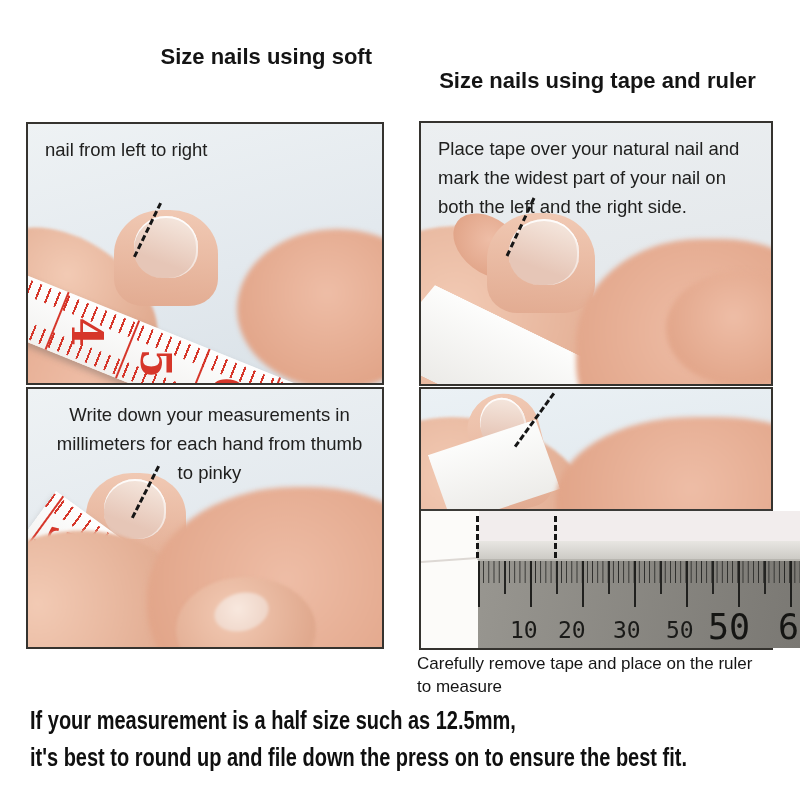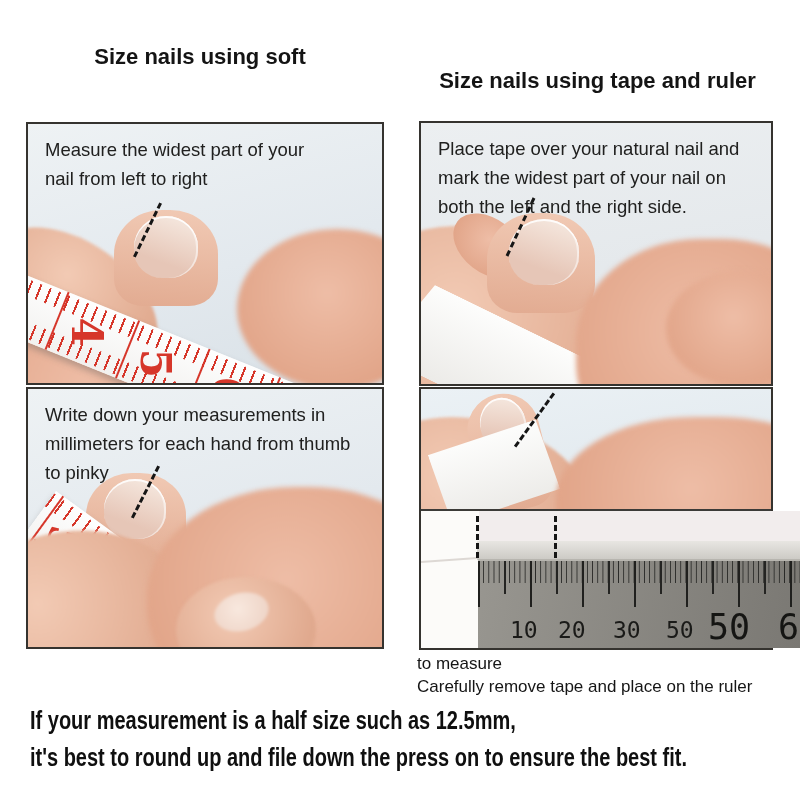--- a/index.html
+++ b/index.html
@@ -32,30 +32,29 @@
   .caption{position:absolute;font-size:17px;line-height:23px;color:#151515;}
   .caption div{white-space:nowrap;}
   .footer{position:absolute;font-weight:bold;font-size:25px;color:#0f0f0f;}
   .footer div{white-space:nowrap;transform:scaleX(.8);transform-origin:left center;line-height:37px;}
 </style>
 </head>
 <body>
 
 <div class="page">
 
-  <div class="hdr" style="left:28px;top:36px;width:344px;">
+  <div class="hdr" style="left:28px;top:36px;width:344px;text-align:right;">
     <div>Size nails using soft</div>
   </div>
   <div class="hdr" style="left:405px;top:60px;width:385px;white-space:nowrap;">
     <div>Size nails using tape and ruler</div>
   </div>
 
   <div class="panel" style="left:26px;top:122px;width:358px;height:263px;overflow:hidden;">
     <div class="step-text">
-      <div>Measure the widest part of your</div>
       <div>nail from left to right</div>
     </div>
     <div class="blob skin1 blur1" style="left:-50px;top:118px;width:190px;height:115px;transform:rotate(35deg);"></div>
     <div class="blob skin2 blur1" style="left:-80px;top:195px;width:300px;height:180px;transform:rotate(8deg);"></div>
     <div class="blob skin2 blur2" style="right:-55px;top:105px;width:200px;height:160px;"></div>
     <div class="fingertip" style="left:86px;top:86px;width:104px;height:96px;">
       <div class="nail" style="left:20px;top:6px;width:64px;height:62px;"></div>
     </div>
     <div class="tape-red" style="left:-14px;top:146px;width:370px;height:62px;transform:rotate(22deg);transform-origin:left top;">
       <div class="ticks-top"></div>
@@ -63,21 +62,21 @@
       <div class="cmlines" style="background:repeating-linear-gradient(90deg,#d6362a 0 2px,transparent 2px 76px);background-position:58px 0;"></div>
       <span class="tape-num" style="left:-8px;top:8px;font-size:42px;transform:rotate(68deg);">3</span>
       <span class="tape-num" style="left:76px;top:6px;font-size:42px;transform:rotate(68deg);">4</span>
       <span class="tape-num" style="left:152px;top:9px;font-size:42px;transform:rotate(68deg);">5</span>
       <span class="tape-num" style="left:228px;top:8px;font-size:42px;transform:rotate(68deg);">6</span>
       <span class="tape-unit" style="left:276px;top:24px;font-size:13px;transform:rotate(68deg);">150CM</span>
     </div>
     <div class="dash" style="left:118px;top:76px;height:60px;transform:rotate(26deg);"></div>
   </div>
 
-  <div class="panel" style="left:26px;top:387px;width:358px;height:262px;overflow:hidden;">
+  <div class="panel" style="left:26px;top:387px;width:358px;height:262px;overflow:hidden;text-align:center;">
     <div class="step-text">
       <div>Write down your measurements in</div>
       <div>millimeters for each hand from thumb</div>
       <div>to pinky</div>
     </div>
     <div class="fingertip" style="left:58px;top:84px;width:100px;height:92px;">
       <div class="nail" style="left:18px;top:6px;width:62px;height:60px;"></div>
     </div>
     <div class="tape-red" style="left:28px;top:102px;width:330px;height:70px;transform:rotate(36deg);transform-origin:left top;">
       <div class="ticks-top" style="background:repeating-linear-gradient(90deg,#d6362a 0 2px,transparent 2px 11px);"></div>
@@ -138,22 +137,22 @@
         <span class="ruler-label-sm" style="left:188px;top:56px;">50</span>
         <span class="ruler-label-lg" style="left:230px;top:46px;">50</span>
         <span class="ruler-label-lg" style="left:300px;top:46px;">6</span>
       </div>
       <div class="dash" style="left:55px;top:5px;height:42px;"></div>
       <div class="dash" style="left:133px;top:5px;height:42px;"></div>
     </div>
   </div>
 
   <div class="caption" style="left:417px;top:652px;">
+    <div>Carefully remove tape and place on the ruler</div>
     <div>to measure</div>
-    <div>Carefully remove tape and place on the ruler</div>
   </div>
 
   <div class="footer" style="left:30px;top:702px;">
     <div>If your measurement is a half size such as 12.5mm,</div>
     <div>it's best to round up and file down the press on to ensure the best fit.</div>
   </div>
 
 </div>
 
 </body></html>

